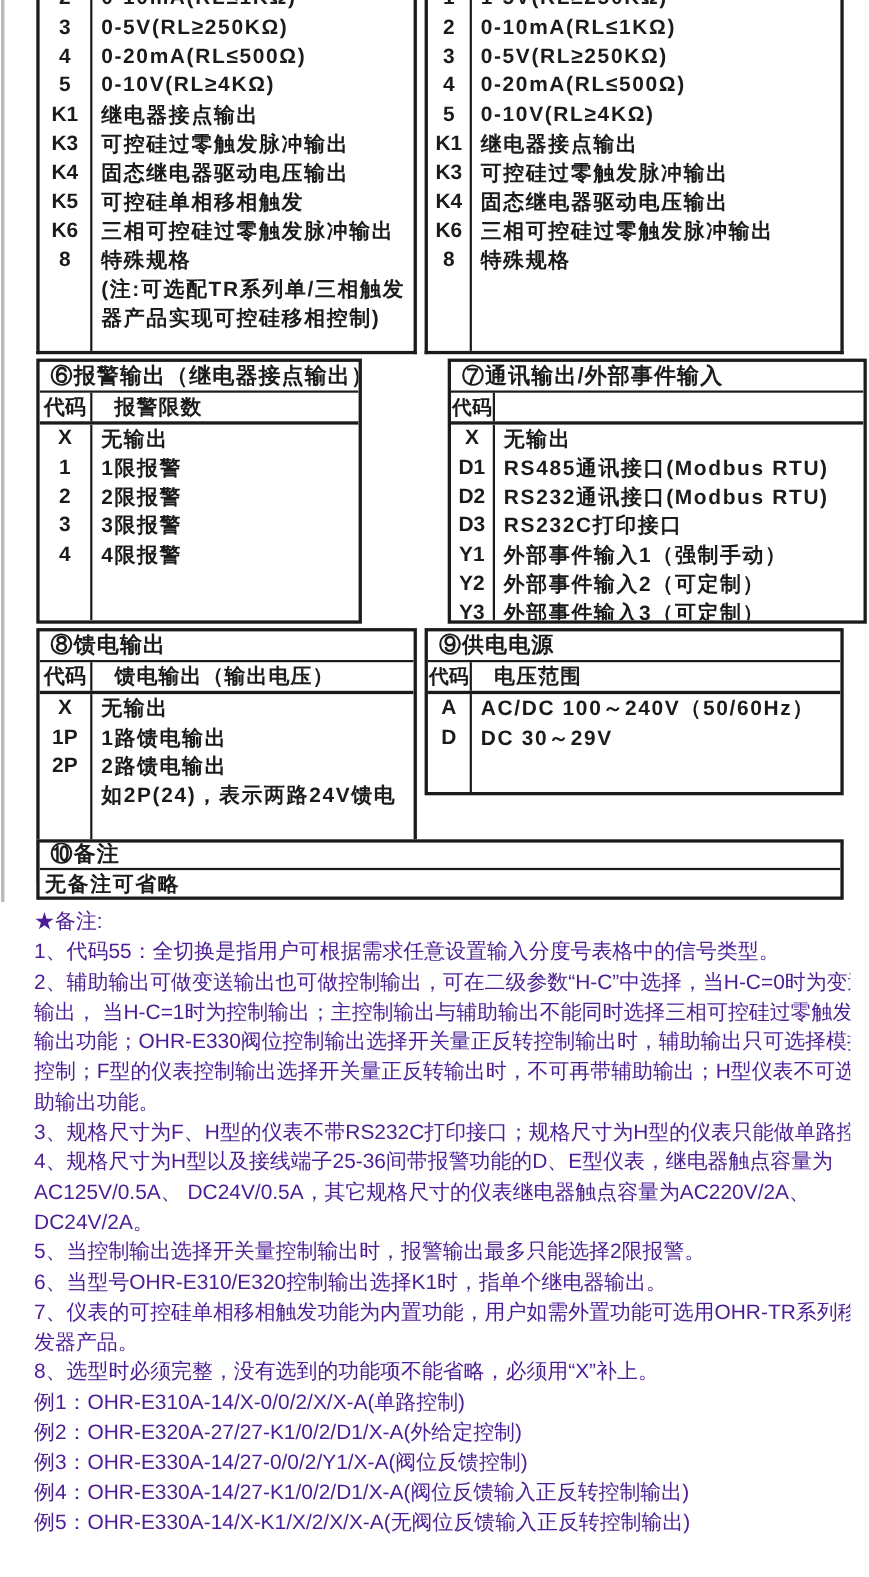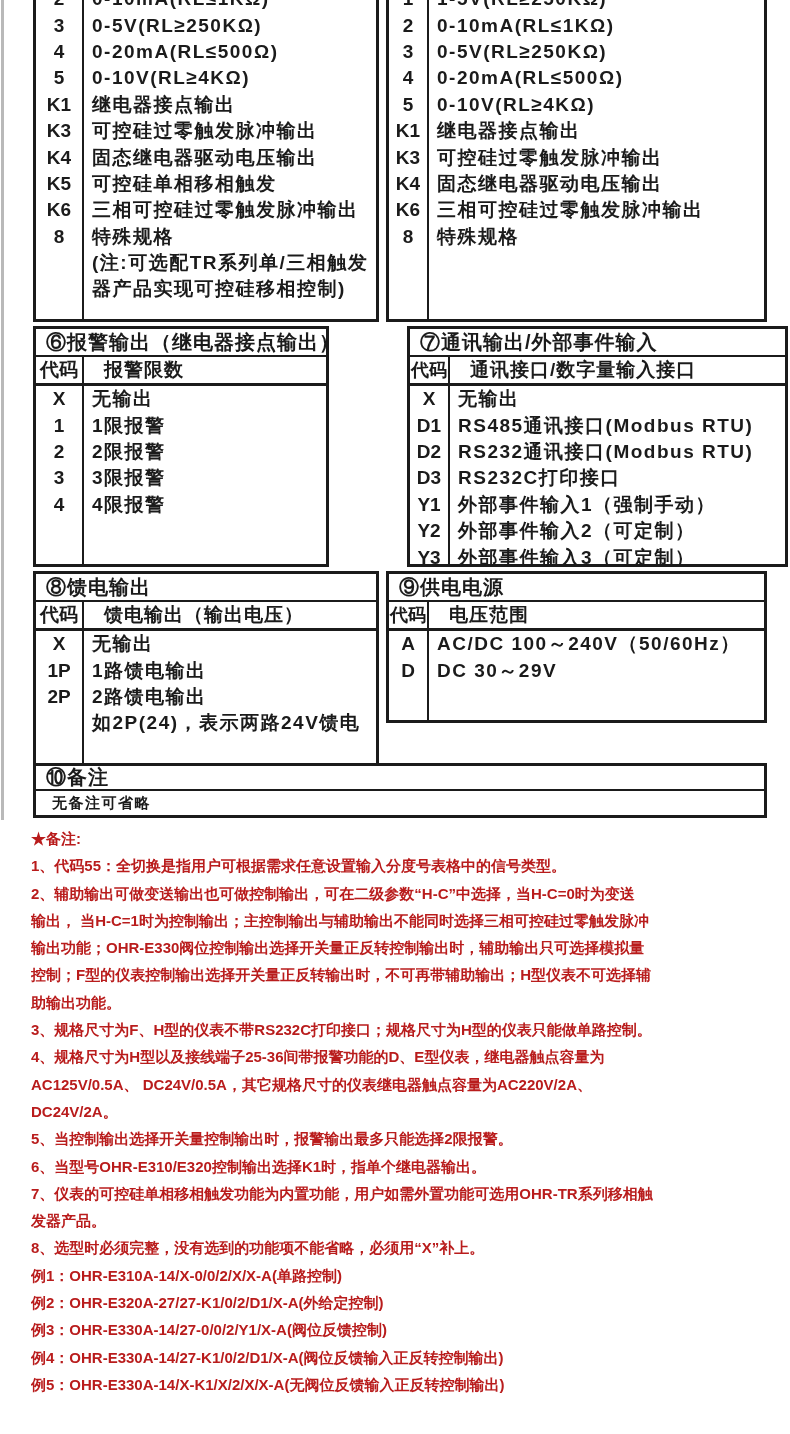--- a/index.html
+++ b/index.html
@@ -47,25 +47,25 @@
     font-weight:bold; font-size:19px; white-space:nowrap;
   }
   .code {
     flex:0 0 46px; text-align:center; letter-spacing:0;
   }
   .narrow .code { flex-basis:38px; }
   .desc { padding-left:10px; letter-spacing:1.5px; overflow:hidden; }
   .remark-box .title-row { height:23px; line-height:23px; }
   .remark-row {
     flex:1 1 auto; display:flex; align-items:center;
-    font-weight:bold; font-size:15px; letter-spacing:1.5px; padding-left:16px; white-space:nowrap;
+    font-weight:bold; font-size:19px; letter-spacing:1.5px; padding-left:5px; white-space:nowrap;
   }
   .notes {
     position:absolute; left:31px; top:825px; width:742px;
-    font-size:15px; line-height:27.3px; font-weight:bold; color:#b91c1c;
+    font-size:19px; line-height:27.3px; font-weight:normal; color:#4c1d95;
   }
   .note-line { white-space:nowrap; overflow:hidden; }
 </style>
 </head>
 <body>
 
 <div class="page">
 
   <div class="scan-edge"></div>
 
@@ -221,21 +221,20 @@
           <span class="code">4</span>
           <span class="desc">4限报警</span>
         </div>
       </div>
   </div>
 
   <div class="tblbox narrow" style="left:386px; top:326px; width:381px; height:241px;margin-left:21px;">
     <div class="title-row">⑦通讯输出/外部事件输入</div>
     <div class="hdr-row">
       <span class="hdr-code">代码</span>
-      <span class="hdr-desc">通讯接口/数字量输入接口</span>
     </div>
     <div class="tbody">
 
         <div class="row">
           <span class="code">X</span>
           <span class="desc">无输出</span>
         </div>
 
         <div class="row">
           <span class="code">D1</span>

